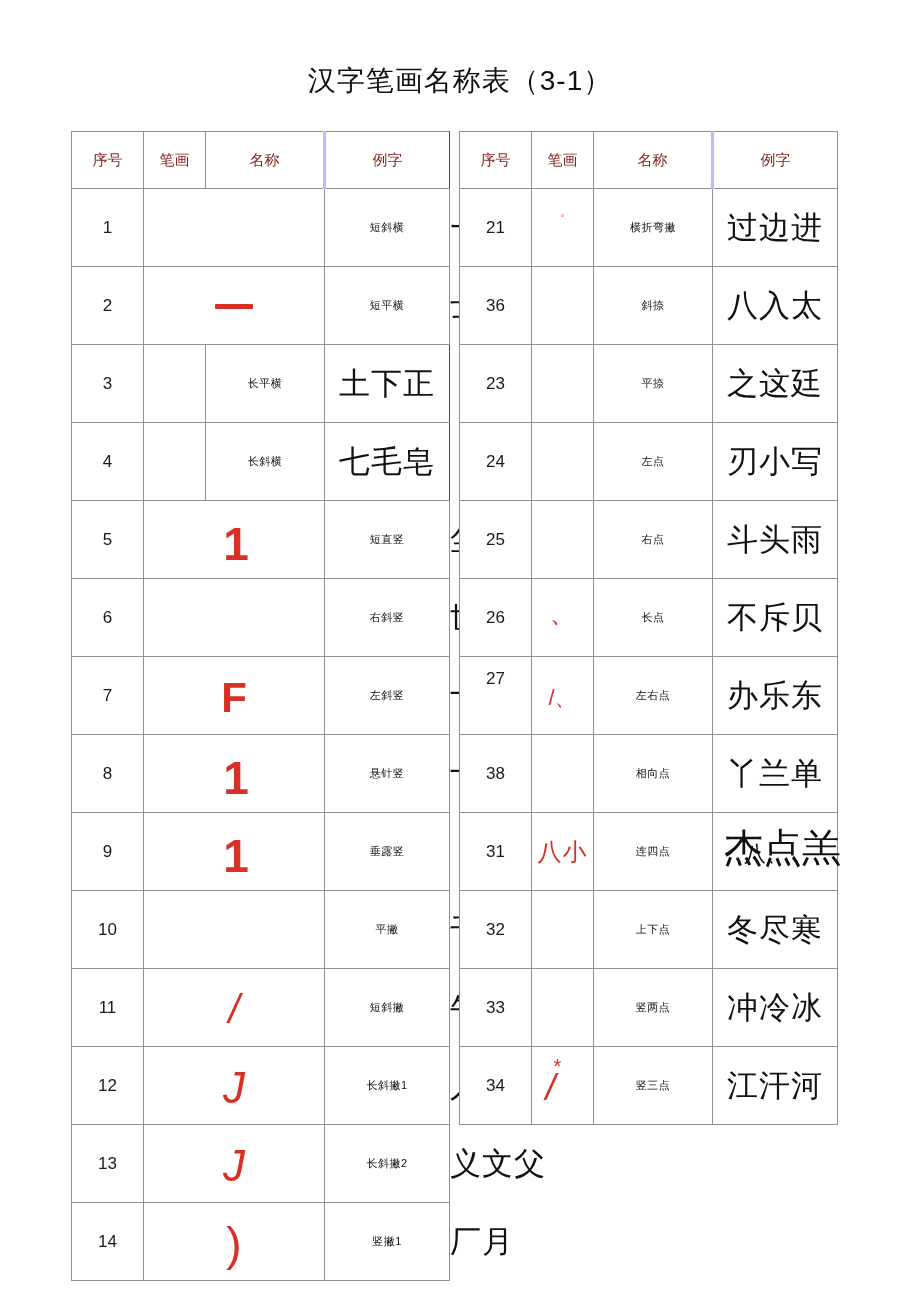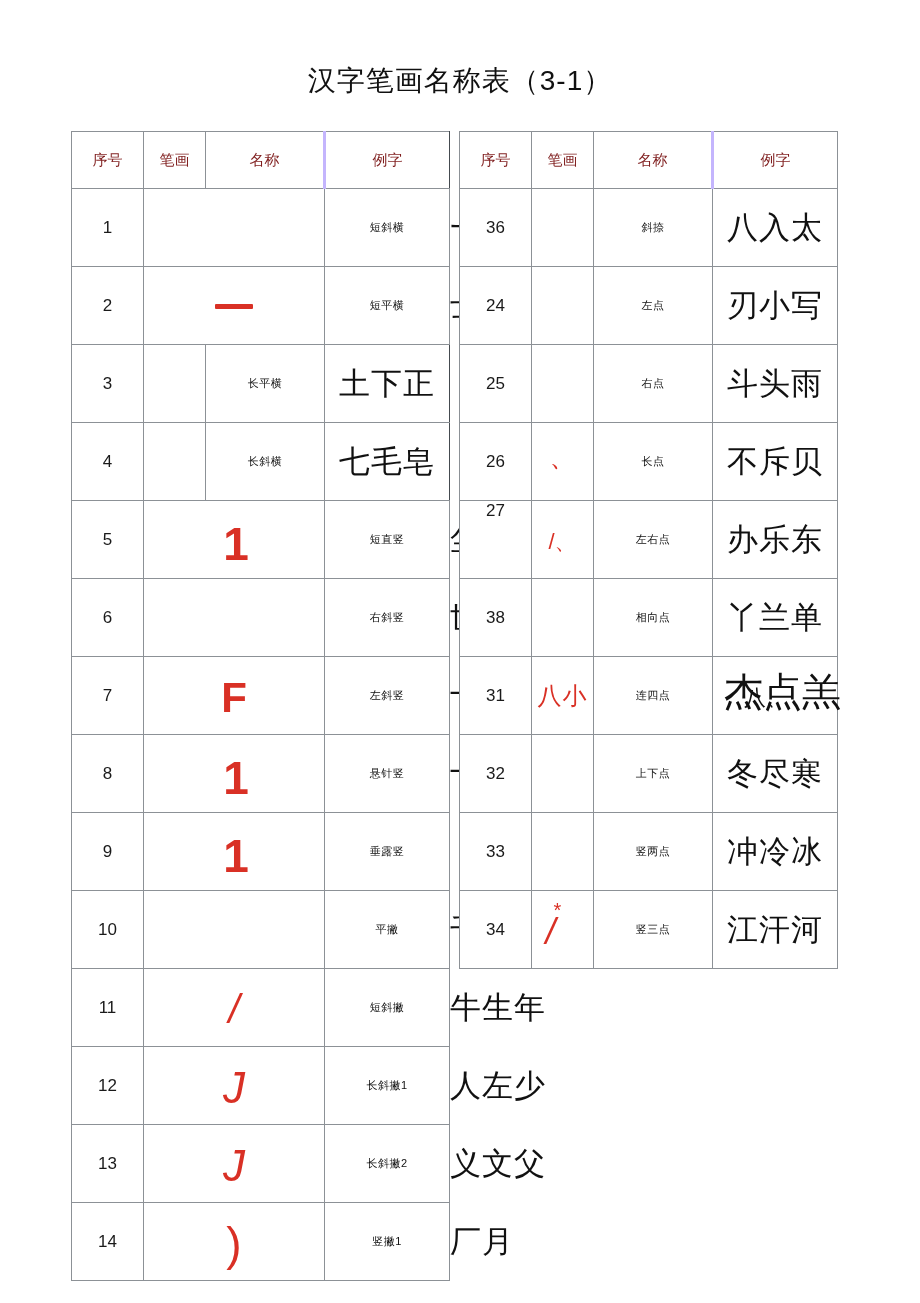--- a/index.html
+++ b/index.html
@@ -81,21 +81,21 @@
 
   
   tbody tr { height: 78px; }
 
   td.num {
     font-size: 17px;
     color: #1a1a1a;
   }
   td.num.top-align {
     vertical-align: top;
-    padding-top: 0;
+    padding-top: 12px;
   }
 
   td.stroke {
     position: relative;
   }
   td.name {
     font-size: 11px;
     color: #111111;
     letter-spacing: 0.5px;
     text-align: right;
@@ -389,28 +389,42 @@
       <thead>
         <tr>
           <th>序号</th>
           <th>笔画</th>
           <th>名称</th>
           <th class="th-ex">例字</th>
         </tr>
       </thead>
       <tbody>
 
+        <tr>
+          <td class="num">21</td>
+          <td class="stroke">
+            <span class="mark-circ">◦</span>
+          </td>
+          <td class="name">横折弯撇</td>
+          <td class="example">过边进</td>
+        </tr>
 
         <tr>
           <td class="num">36</td>
           <td class="stroke"></td>
           <td class="name">斜捺</td>
           <td class="example">八入太</td>
         </tr>
 
+        <tr>
+          <td class="num">23</td>
+          <td class="stroke"></td>
+          <td class="name">平捺</td>
+          <td class="example">之这廷</td>
+        </tr>
 
         <tr>
           <td class="num">24</td>
           <td class="stroke"></td>
           <td class="name">左点</td>
           <td class="example">刃小写</td>
         </tr>
 
         <tr>
           <td class="num">25</td>

